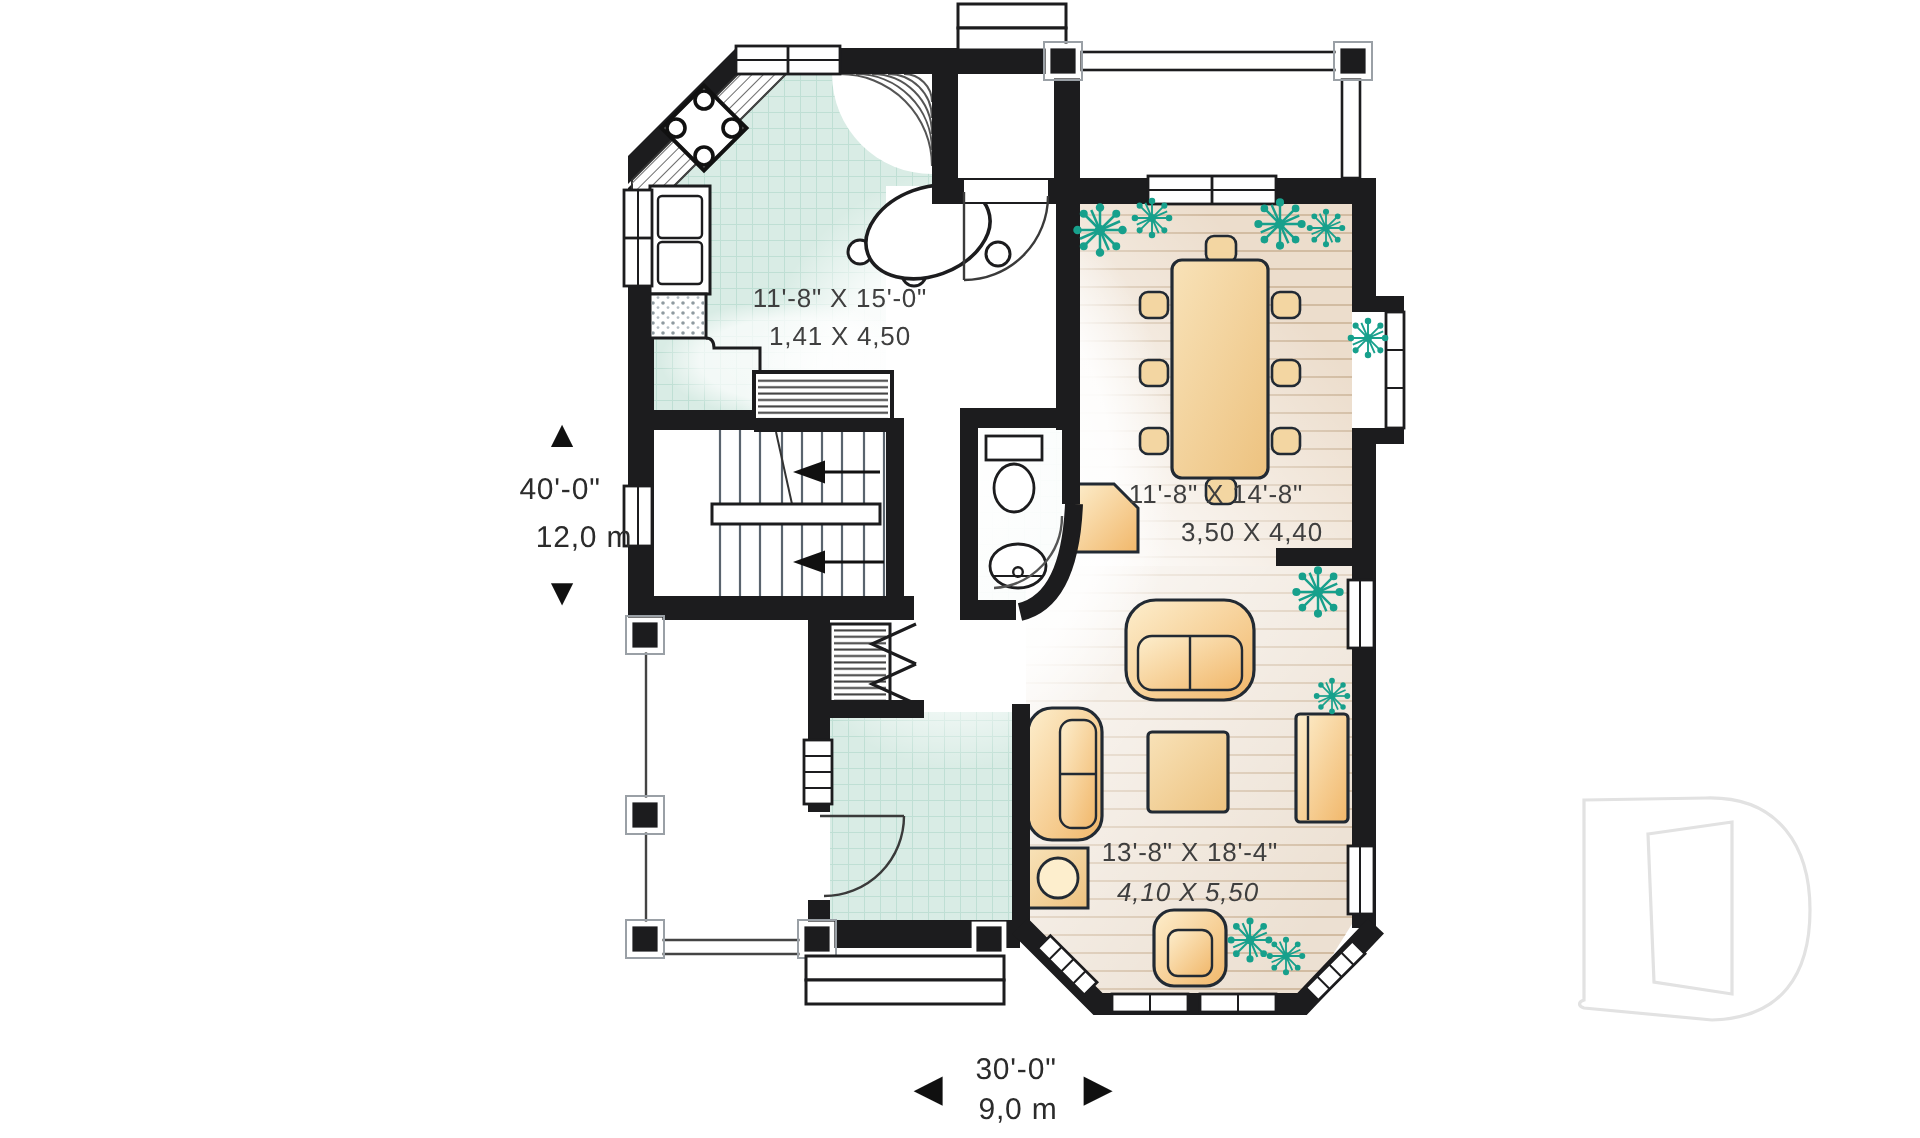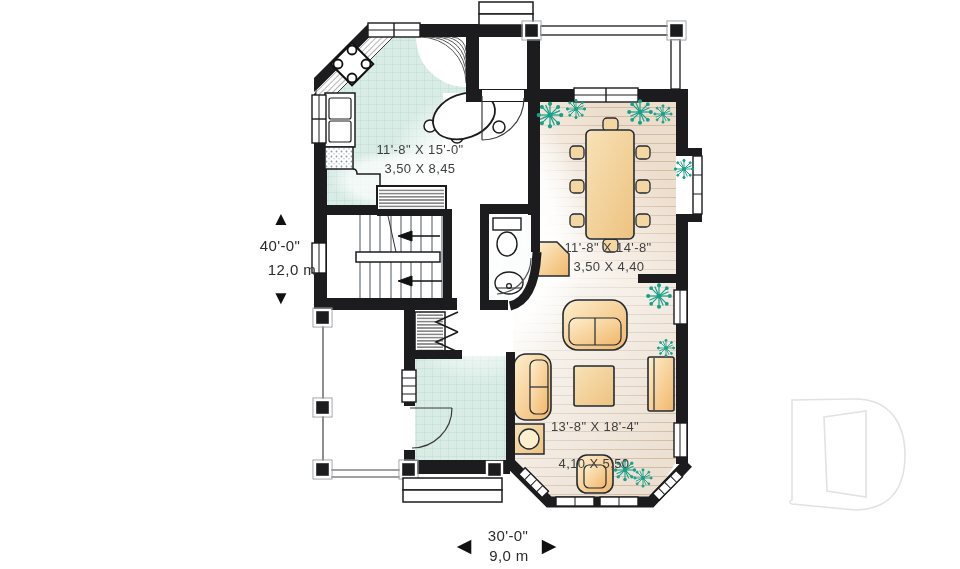--- a/index.html
+++ b/index.html
@@ -359,27 +359,27 @@
     <use href="#plant" transform="translate(643,478) scale(0.9)"></use>
   </g>
 
   <g fill="none" stroke="#e2e2e2" stroke-width="1.6">
     <path d="M792,400 L853,399 C890,398 905,424 905,455 C905,487 891,509 856,510 L792,504 C789,503 789,501 792,500 Z"></path>
     <path d="M824,417 L866,411 L866,497 L827,491 Z"></path>
   </g>
 </svg>
 
 <div class="lbl" style="left:420px;top:149px;">11'-8" X 15'-0"</div>
-<div class="lbl" style="left:420px;top:168px;">3,50 X 8,45</div>
+<div class="lbl" style="left:420px;top:168px;">1,41 X 4,50</div>
 
 <div class="lbl" style="left:608px;top:247px;">11'-8" X 14'-8"</div>
-<div class="lbl" style="left:609px;top:266px;">3,50 X 4,40</div>
+<div class="lbl" style="left:626px;top:266px;">3,50 X 4,40</div>
 
 <div class="lbl" style="left:595px;top:426px;">13'-8" X 18'-4"</div>
-<div class="lbl" style="left:594px;top:463px;">4,10 X 5,50</div>
+<div class="lbl" style="left:594px;top:446px;font-style:italic;">4,10 X 5,50</div>
 
 <div class="arr" style="left:281px;top:218px;">▲</div>
 <div class="lbl dim" style="left:280px;top:245px;">40'-0"</div>
 <div class="lbl dim" style="left:292px;top:269px;">12,0 m</div>
 <div class="arr" style="left:281px;top:297px;">▼</div>
 
 <div class="arr" style="left:464px;top:545px;">◀</div>
 <div class="lbl dim" style="left:508px;top:535px;">30'-0"</div>
 <div class="lbl dim" style="left:509px;top:555px;text-align:right;">9,0 m</div>
 <div class="arr" style="left:549px;top:545px;">▶</div>

